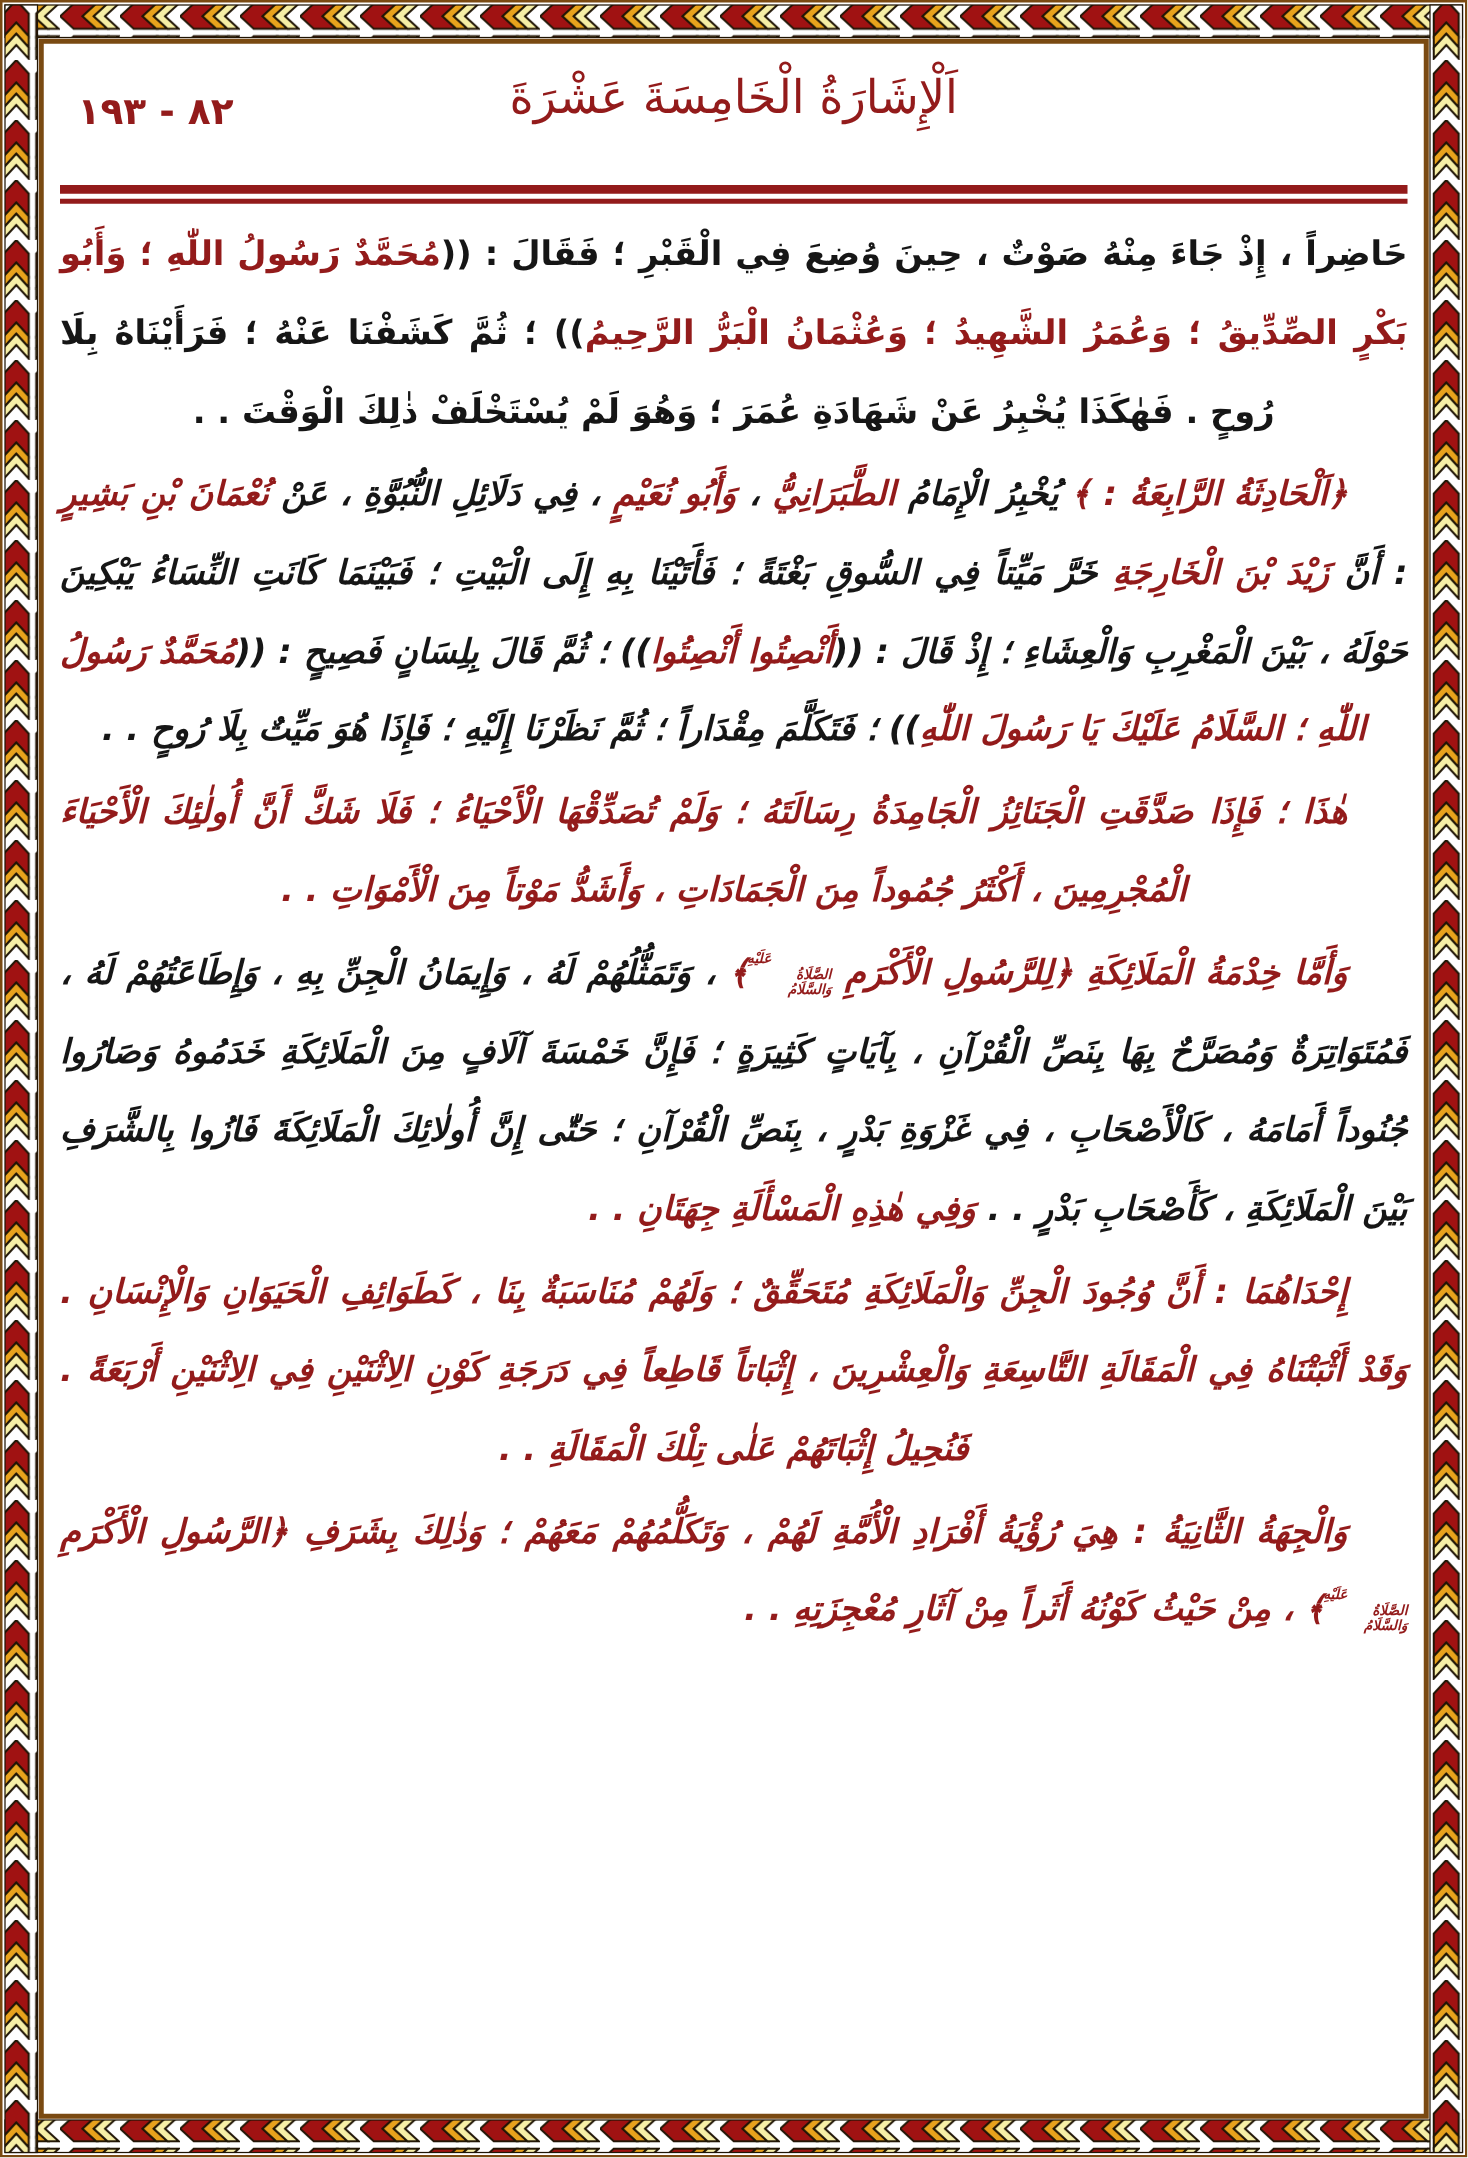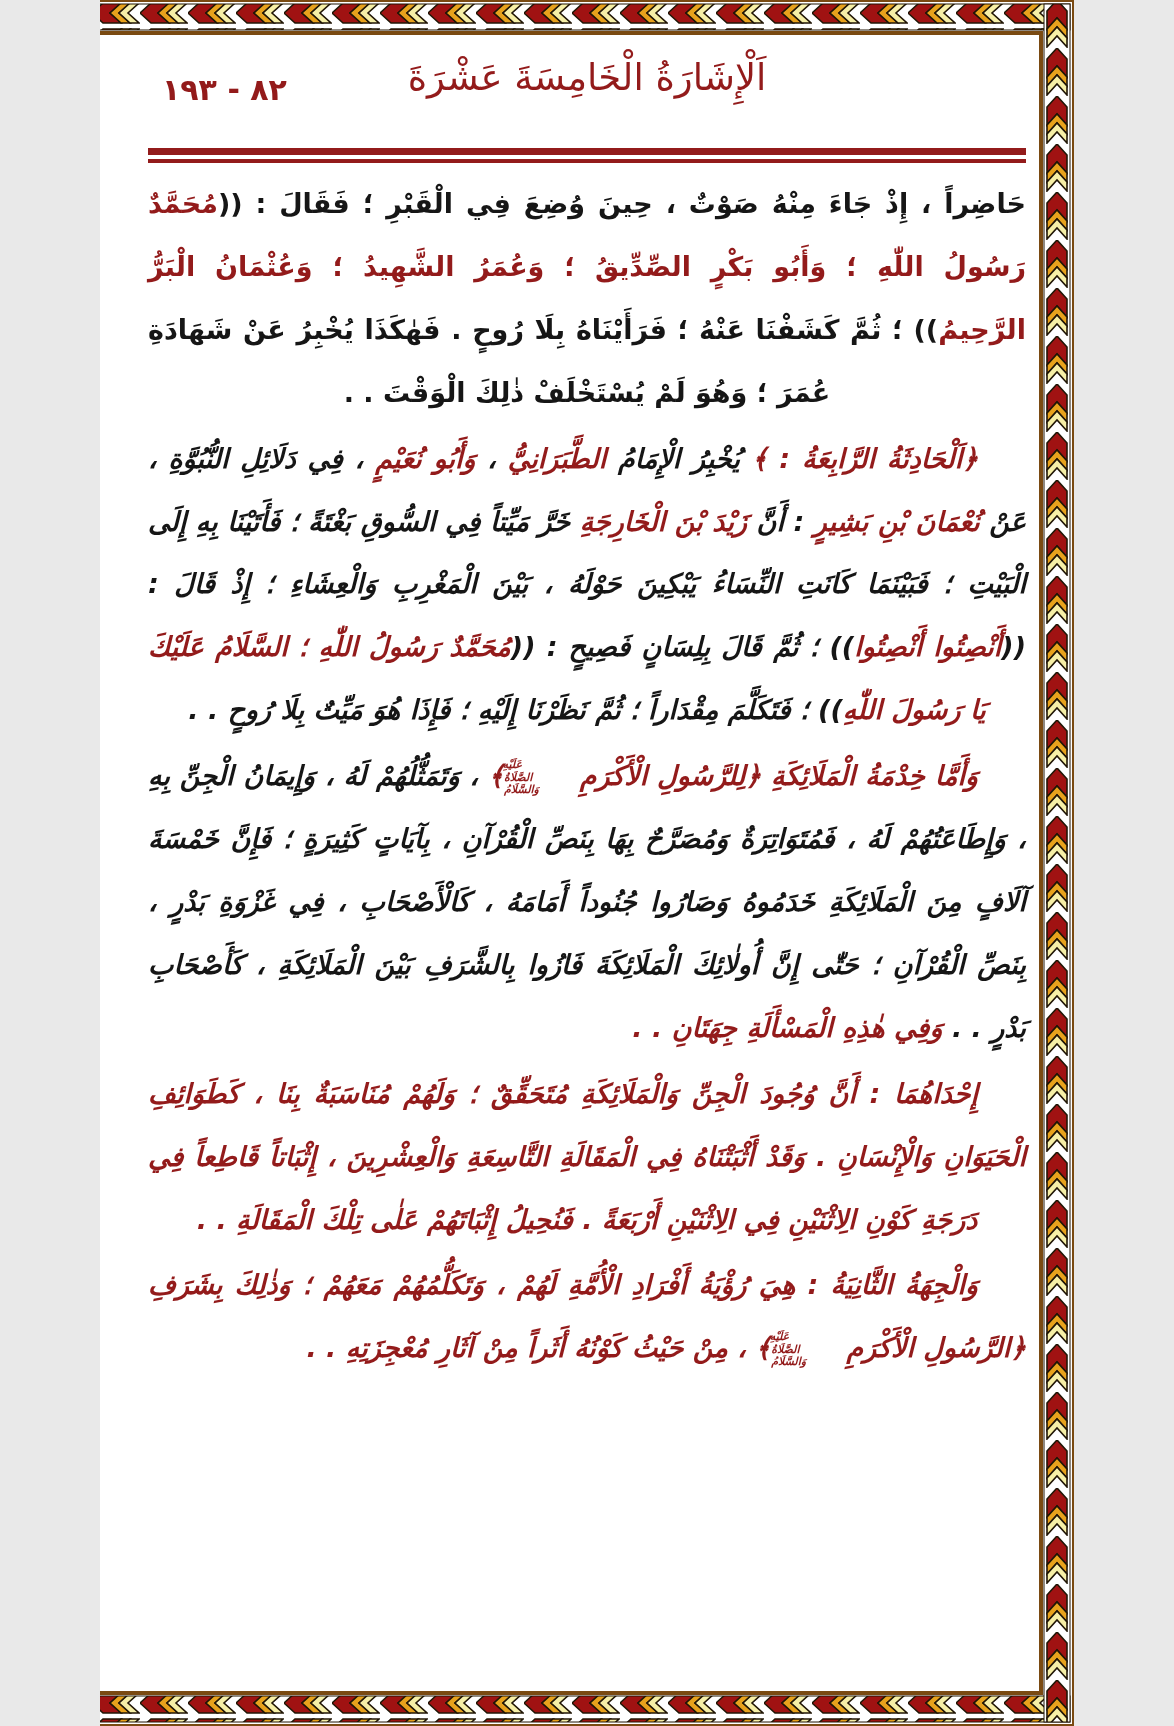--- a/index.html
+++ b/index.html
@@ -6,21 +6,21 @@
     --red:#931B1B;
     --ink:#161616;
     --b-red:#A01212;
     --b-gold:#E8A21C;
     --b-cream:#F6EFA6;
     --b-brown:#7A4A12;
   }
   html,body{margin:0;padding:0;background:#e9e9e9;}
   .page{
     position:relative;
-    width:974px;height:1726px;
+    width:1174px;height:1726px;
     margin:0 auto;
     background:#ffffff;
     font-family:"DejaVu Sans", sans-serif;
     overflow:hidden;
   }
   .frame-svg{position:absolute;inset:0;z-index:0;}
   .content{
     position:absolute;top:42px;bottom:40px;left:48px;right:48px;
     z-index:1;
   }
@@ -46,21 +46,21 @@
     margin-top:10px;
   }
   .body-text p{margin:0 0 3px;}
   p.indent{text-indent:48px;font-style:italic;}
   p.center-last{text-align-last:center;}
   .run-black{color:var(--ink);}
   .run-red{color:var(--red);}
   .pbuh{
     display:inline-block;width:66px;
     font-size:11px;line-height:1.15;font-weight:bold;
-    text-align:left;vertical-align:-8px;
+    text-align:right;vertical-align:-8px;
     color:var(--red);
   }
 </style>
 </head>
 <body>
 
 <div class="page">
 
   <svg class="frame-svg" width="1174" height="1726" viewBox="0 0 1174 1726" aria-hidden="true">
     <defs>
@@ -95,19 +95,20 @@
     </div>
 
     <div class="rule">
       <div class="rule-thick"></div>
       <div class="rule-thin"></div>
     </div>
 
     <main class="body-text">
         <p class="center-last"><span class="run-black">حَاضِراً ، إِذْ جَاءَ مِنْهُ صَوْتٌ ، حِينَ وُضِعَ فِي الْقَبْرِ ؛ فَقَالَ : ((</span><span class="run-red">مُحَمَّدٌ رَسُولُ اللّٰهِ ؛ وَأَبُو بَكْرٍ الصِّدِّيقُ ؛ وَعُمَرُ الشَّهِيدُ ؛ وَعُثْمَانُ الْبَرُّ الرَّحِيمُ</span><span class="run-black">)) ؛ ثُمَّ كَشَفْنَا عَنْهُ ؛ فَرَأَيْنَاهُ بِلَا رُوحٍ . فَهٰكَذَا يُخْبِرُ عَنْ شَهَادَةِ عُمَرَ ؛ وَهُوَ لَمْ يُسْتَخْلَفْ ذٰلِكَ الْوَقْتَ . .</span></p>
         <p class="indent center-last"><span class="run-red">﴿اَلْحَادِثَةُ الرَّابِعَةُ : ﴾ </span><span class="run-black">يُخْبِرُ الْإِمَامُ </span><span class="run-red">الطَّبَرَانِيُّ</span><span class="run-black"> ، </span><span class="run-red">وَأَبُو نُعَيْمٍ</span><span class="run-black"> ، فِي دَلَائِلِ النُّبُوَّةِ ، عَنْ </span><span class="run-red">نُعْمَانَ بْنِ بَشِيرٍ</span><span class="run-black"> : أَنَّ </span><span class="run-red">زَيْدَ بْنَ الْخَارِجَةِ</span><span class="run-black"> خَرَّ مَيِّتاً فِي السُّوقِ بَغْتَةً ؛ فَأَتَيْنَا بِهِ إِلَى الْبَيْتِ ؛ فَبَيْنَمَا كَانَتِ النِّسَاءُ يَبْكِينَ حَوْلَهُ ، بَيْنَ الْمَغْرِبِ وَالْعِشَاءِ ؛ إِذْ قَالَ : ((</span><span class="run-red">أَنْصِتُوا أَنْصِتُوا</span><span class="run-black">)) ؛ ثُمَّ قَالَ بِلِسَانٍ فَصِيحٍ : ((</span><span class="run-red">مُحَمَّدٌ رَسُولُ اللّٰهِ ؛ السَّلَامُ عَلَيْكَ يَا رَسُولَ اللّٰهِ</span><span class="run-black">)) ؛ فَتَكَلَّمَ مِقْدَاراً ؛ ثُمَّ نَظَرْنَا إِلَيْهِ ؛ فَإِذَا هُوَ مَيِّتٌ بِلَا رُوحٍ . .</span></p>
+        <p class="indent center-last"><span class="run-red">هٰذَا ؛ فَإِذَا صَدَّقَتِ الْجَنَائِزُ الْجَامِدَةُ رِسَالَتَهُ ؛ وَلَمْ تُصَدِّقْهَا الْأَحْيَاءُ ؛ فَلَا شَكَّ أَنَّ أُولٰئِكَ الْأَحْيَاءَ الْمُجْرِمِينَ ، أَكْثَرُ جُمُوداً مِنَ الْجَمَادَاتِ ، وَأَشَدُّ مَوْتاً مِنَ الْأَمْوَاتِ . .</span></p>
         <p class="indent"><span class="run-red">وَأَمَّا خِدْمَةُ الْمَلَائِكَةِ ﴿لِلرَّسُولِ الْأَكْرَمِ </span><span class="pbuh">عَلَيْهِ الصَّلَاةُ وَالسَّلَامُ</span><span class="run-red">﴾</span><span class="run-black"> ، وَتَمَثُّلُهُمْ لَهُ ، وَإِيمَانُ الْجِنِّ بِهِ ، وَإِطَاعَتُهُمْ لَهُ ، فَمُتَوَاتِرَةٌ وَمُصَرَّحٌ بِهَا بِنَصِّ الْقُرْآنِ ، بِآيَاتٍ كَثِيرَةٍ ؛ فَإِنَّ خَمْسَةَ آلَافٍ مِنَ الْمَلَائِكَةِ خَدَمُوهُ وَصَارُوا جُنُوداً أَمَامَهُ ، كَالْأَصْحَابِ ، فِي غَزْوَةِ بَدْرٍ ، بِنَصِّ الْقُرْآنِ ؛ حَتّٰى إِنَّ أُولٰائِكَ الْمَلَائِكَةَ فَازُوا بِالشَّرَفِ بَيْنَ الْمَلَائِكَةِ ، كَأَصْحَابِ بَدْرٍ . . </span><span class="run-red">وَفِي هٰذِهِ الْمَسْأَلَةِ جِهَتَانِ . .</span></p>
         <p class="indent center-last"><span class="run-red">إِحْدَاهُمَا : أَنَّ وُجُودَ الْجِنِّ وَالْمَلَائِكَةِ مُتَحَقِّقٌ ؛ وَلَهُمْ مُنَاسَبَةٌ بِنَا ، كَطَوَائِفِ الْحَيَوَانِ وَالْإِنْسَانِ . وَقَدْ أَثْبَتْنَاهُ فِي الْمَقَالَةِ التَّاسِعَةِ وَالْعِشْرِينَ ، إِثْبَاتاً قَاطِعاً فِي دَرَجَةِ كَوْنِ الِاثْنَيْنِ فِي الِاثْنَيْنِ أَرْبَعَةً . فَنُحِيلُ إِثْبَاتَهُمْ عَلٰى تِلْكَ الْمَقَالَةِ . .</span></p>
         <p class="indent"><span class="run-red">وَالْجِهَةُ الثَّانِيَةُ : هِيَ رُؤْيَةُ أَفْرَادِ الْأُمَّةِ لَهُمْ ، وَتَكَلُّمُهُمْ مَعَهُمْ ؛ وَذٰلِكَ بِشَرَفِ ﴿الرَّسُولِ الْأَكْرَمِ </span><span class="pbuh">عَلَيْهِ الصَّلَاةُ وَالسَّلَامُ</span><span class="run-red">﴾ ، مِنْ حَيْثُ كَوْنُهُ أَثَراً مِنْ آثَارِ مُعْجِزَتِهِ . .</span></p>
       </main>
 
   </div>
 </div>
 
 </body></html>

